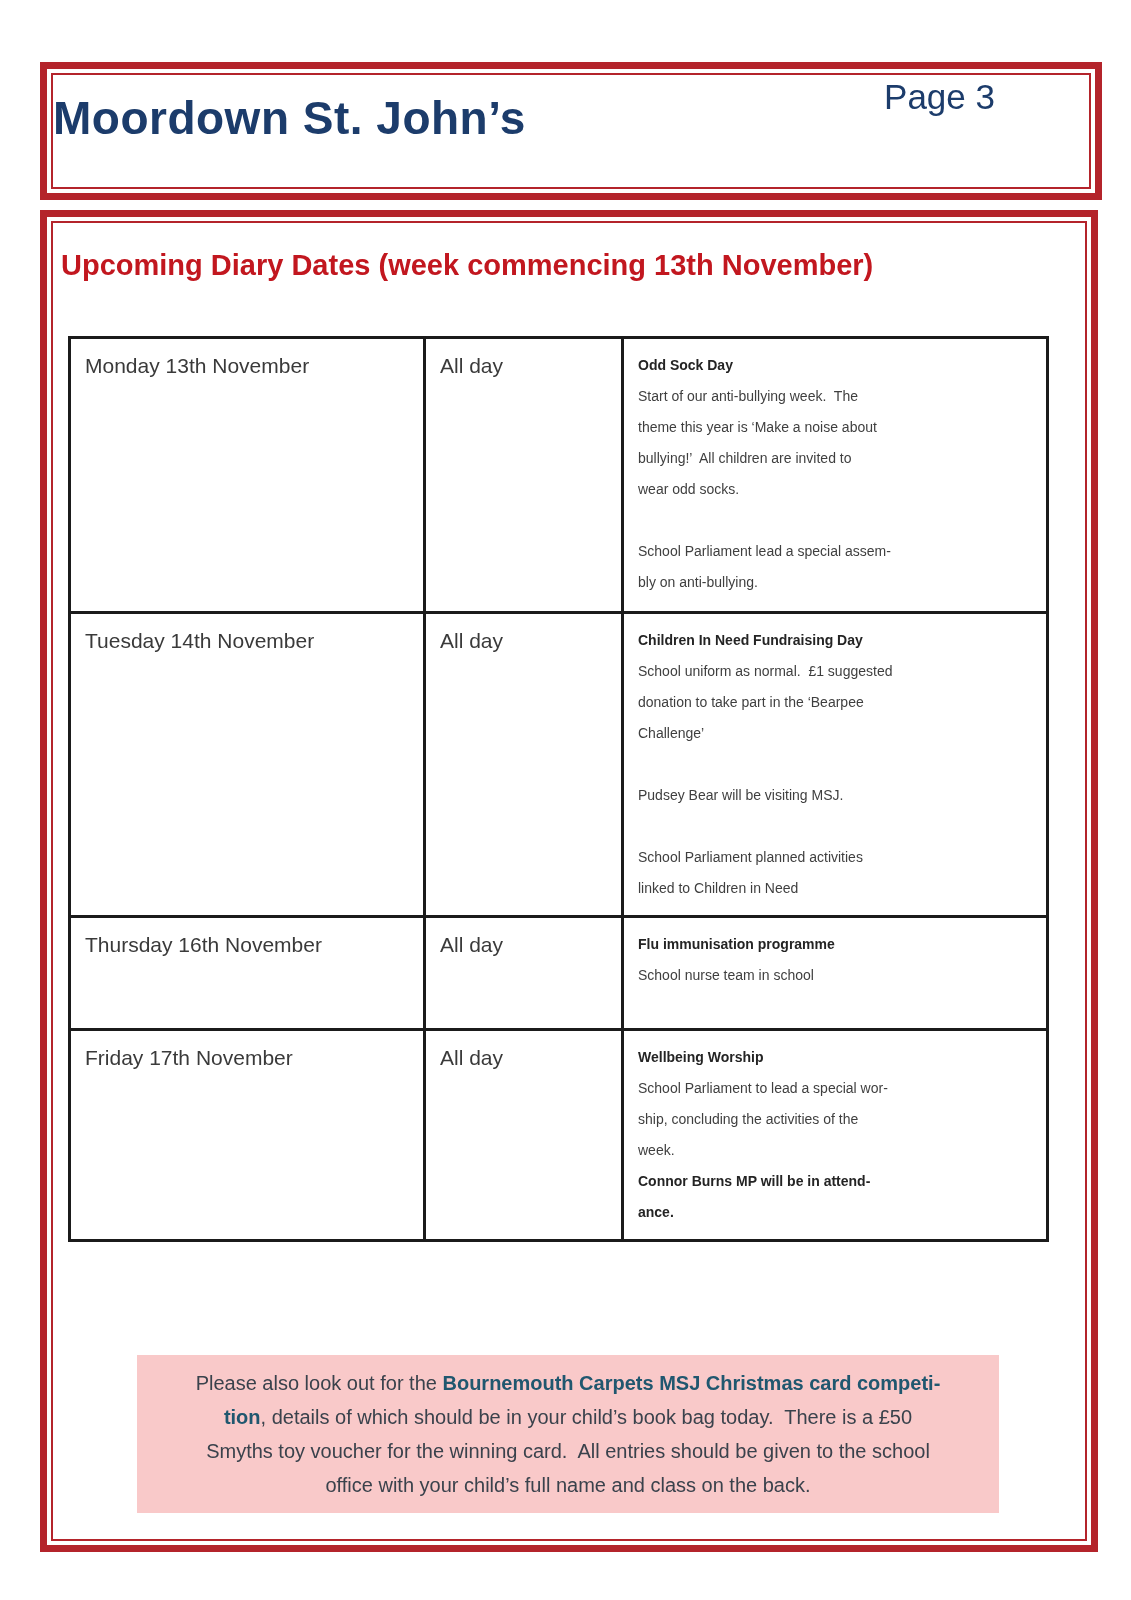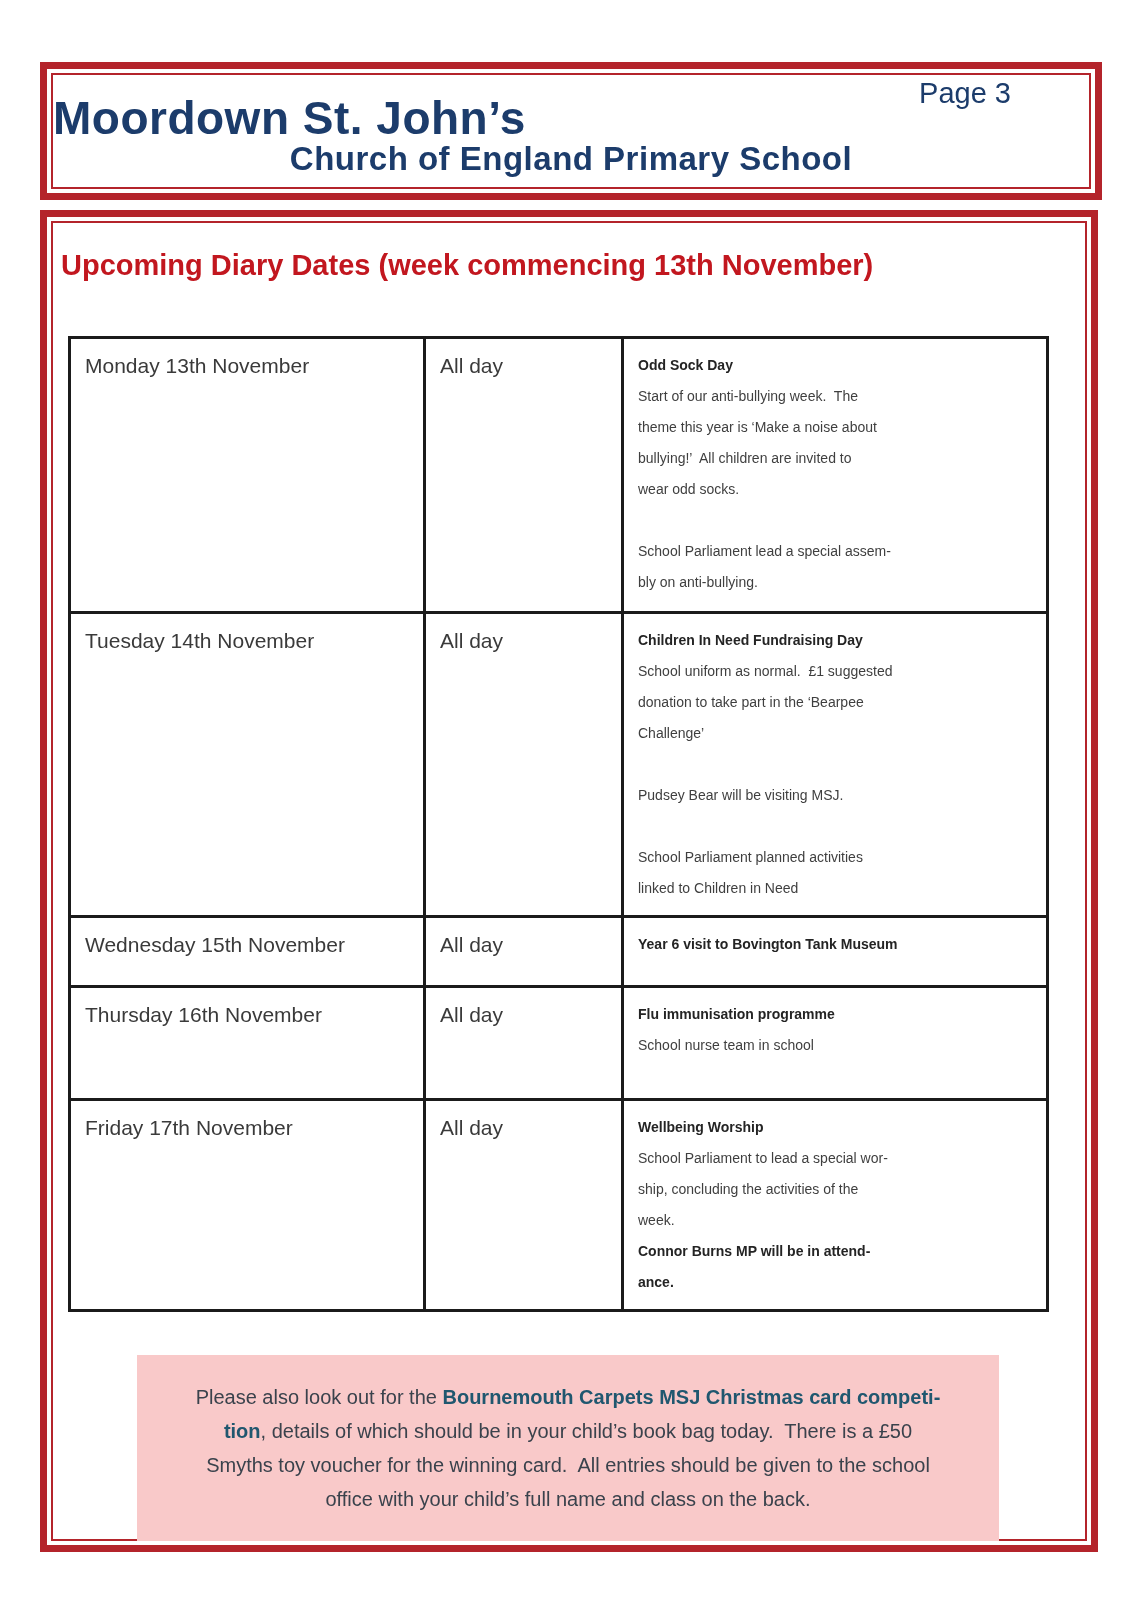--- a/index.html
+++ b/index.html
@@ -11,22 +11,22 @@
     position:relative; width:1131px; height:1600px; background:#fff;
     font-family:"Liberation Sans", sans-serif; overflow:hidden;
   }
   .redbox{
     position:absolute; background:#fff; box-sizing:border-box;
     border:2px solid var(--red);
     box-shadow:0 0 0 4px #fff, 0 0 0 11px var(--red);
   }
   #header-box{left:51px; top:73px; width:1040px; height:116px;}
   #page-number{
-    position:absolute; top:2px; right:78px;
-    font-size:29px; color:var(--navy);
+    position:absolute; top:2px; right:94px;
+    font-size:35px; color:var(--navy);
   }
   .school-name{
     margin-top:20px; text-align:left; font-weight:bold; font-size:46px;
     line-height:1.0; color:var(--navy); letter-spacing:0.5px;
   }
   .school-subtitle{
     text-align:center; font-weight:bold; font-size:33px; line-height:1.1;
     color:var(--navy); letter-spacing:0.5px;
   }
   #content-box{left:51px; top:221px; width:1036px; height:1320px;}
@@ -43,32 +43,31 @@
     box-sizing:border-box;
   }
   td.c-date{width:355px;} td.c-time{width:198px;} td.c-details{width:425px;}
   .c-date,.c-time{font-size:21px; color:#3A3A3A; line-height:31px;}
   .seg{white-space:pre-wrap; font-size:14px; line-height:31px; color:var(--text);}
   .seg.b{font-weight:bold; color:var(--bold_text);}
   tr.r0{height:275px;} tr.r1{height:302px;} tr.r2{height:70px;}
   tr.r3{height:113px;} tr.r4{height:210px;}
   .notice{
     position:absolute; left:84px; top:1132px; width:862px; box-sizing:border-box;
-    background:var(--pink); padding:25px 10px; text-align:center;
+    background:var(--pink); padding:11px 10px; text-align:center;
   }
   .notice span{white-space:pre-wrap; font-size:20px; line-height:34px; color:#3A424C;}
   .notice span.b{font-weight:bold; color:var(--teal);}
 </style>
 </head>
 <body>
 
 <div class="redbox" id="header-box">
   <div id="page-number">Page 3</div>
   <div class="school-name">Moordown St. John’s</div>
-  <div class="school-subtitle">Church of England Primary School</div>
 </div>
 
 <div class="redbox" id="content-box">
   <div class="title">Upcoming Diary Dates (week commencing 13th November)</div>
   <table class="diary">
     <tbody>
         <tr class="r0">
           <td class="c-date">Monday 13th November</td>
           <td class="c-time">All day</td>
           <td class="c-details">
@@ -90,27 +89,20 @@
             <div class="seg">School uniform as normal.  £1 suggested
 donation to take part in the ‘Bearpee
 Challenge’</div>
             <div class="seg">&nbsp;</div>
             <div class="seg">Pudsey Bear will be visiting MSJ.</div>
             <div class="seg">&nbsp;</div>
             <div class="seg">School Parliament planned activities
 linked to Children in Need</div>
           </td>
         </tr>
-        <tr class="r2">
-          <td class="c-date">Wednesday 15th November</td>
-          <td class="c-time">All day</td>
-          <td class="c-details">
-            <div class="seg b">Year 6 visit to Bovington Tank Museum</div>
-          </td>
-        </tr>
         <tr class="r3">
           <td class="c-date">Thursday 16th November</td>
           <td class="c-time">All day</td>
           <td class="c-details">
             <div class="seg b">Flu immunisation programme</div>
             <div class="seg">School nurse team in school</div>
           </td>
         </tr>
         <tr class="r4">
           <td class="c-date">Friday 17th November</td>

